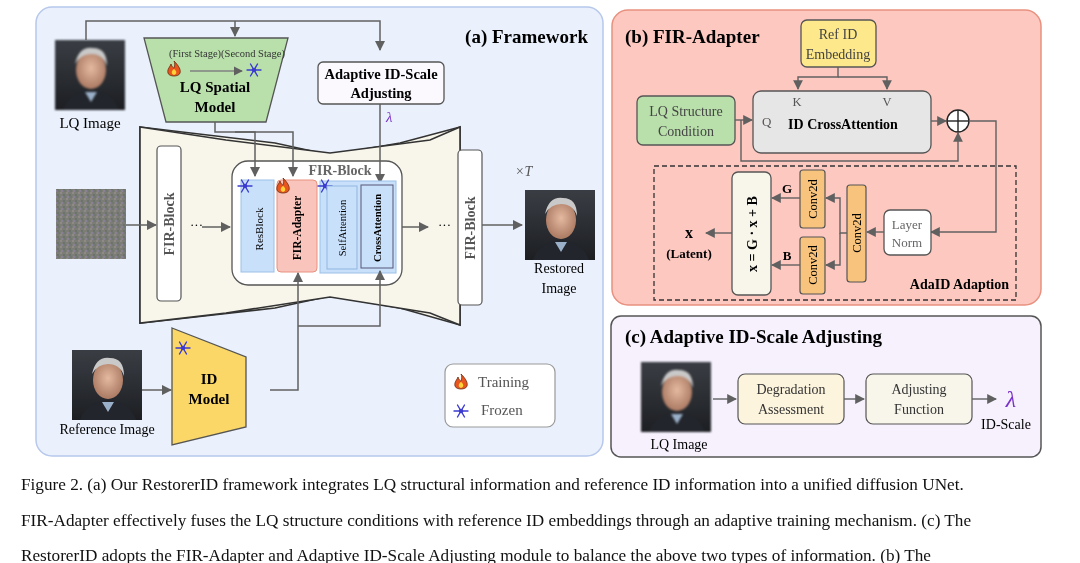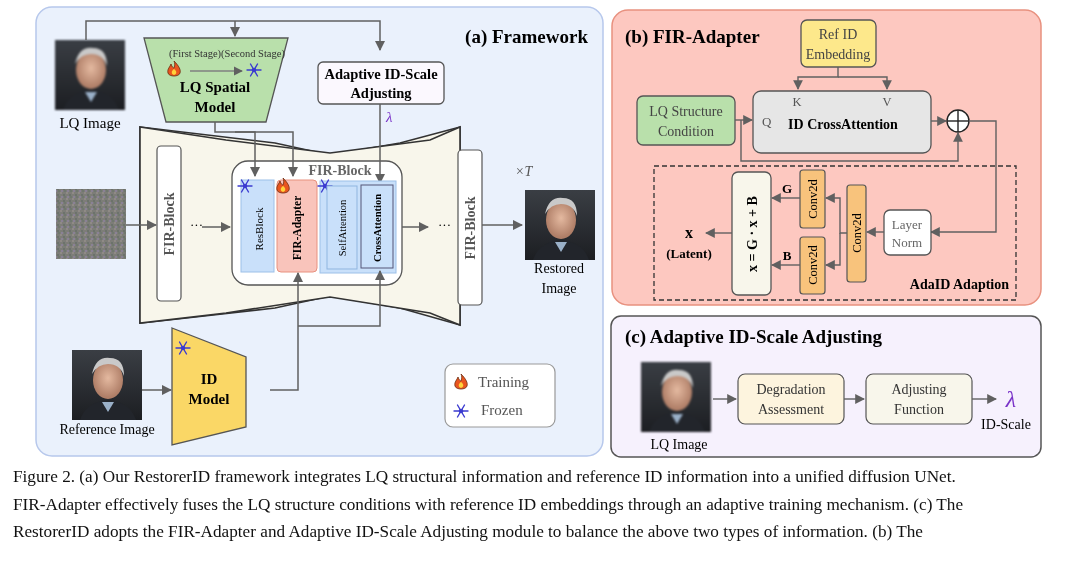--- a/index.html
+++ b/index.html
@@ -1,20 +1,20 @@
 <!DOCTYPE html>
 <html><head>
 <meta charset="utf-8">
 <style>
   html, body { margin:0; padding:0; background:#ffffff; }
   body { width:1080px; height:563px; position:relative; overflow:hidden; font-family:"Liberation Serif", serif; color:#111; }
   svg text { font-family:"Liberation Serif", serif; }
   #diagram { position:absolute; left:0; top:0; }
   .caption { position:absolute; left:7px; top:460px; width:1068px; font-size:17.2px; line-height:21.5px; text-align:justify; color:#111; }
-  .caption p { margin:6px; }
+  .caption p { margin:14px; }
 </style>
 </head>
 <body>
 
 <svg id="diagram" width="1080" height="460" viewBox="0 0 1080 460" xmlns="http://www.w3.org/2000/svg">
   <defs>
     <marker id="ah" viewBox="0 0 10 10" refX="9" refY="5" markerWidth="7" markerHeight="7" orient="auto-start-reverse">
       <path d="M0,0 L10,5 L0,10 z" fill="#606060"></path>
     </marker>
     <linearGradient id="faceA" x1="0" y1="0" x2="0" y2="1">

